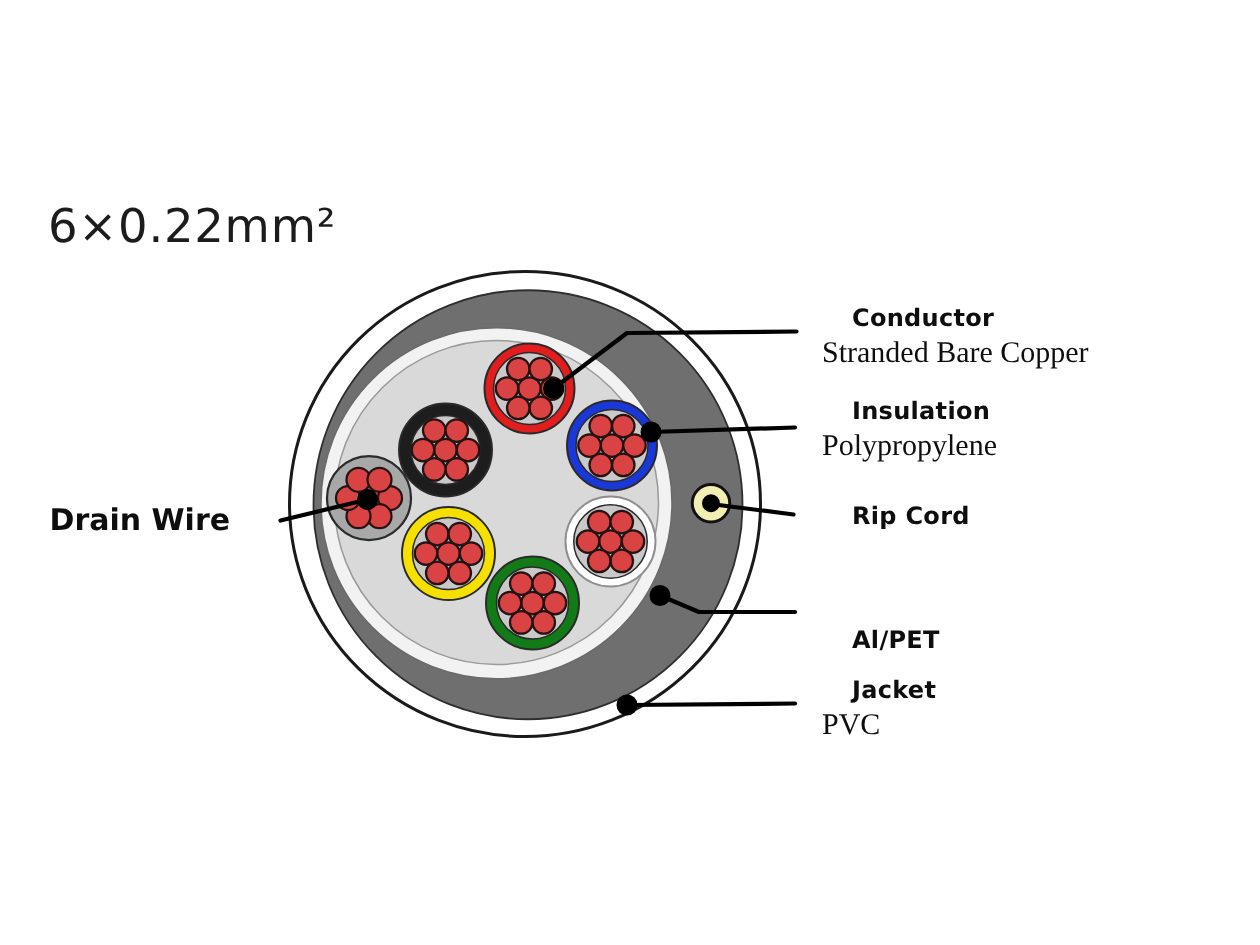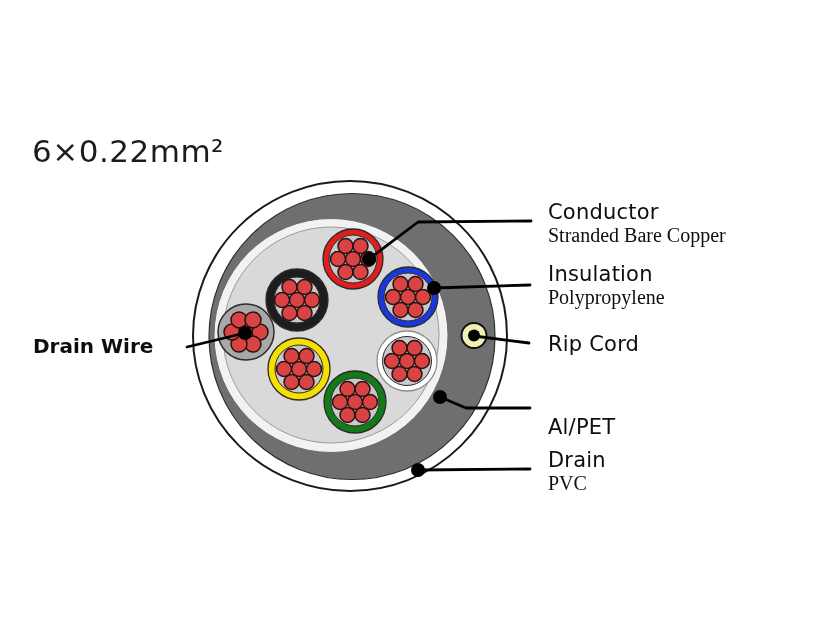--- a/index.html
+++ b/index.html
@@ -6,21 +6,21 @@
   .stage{
     position:relative;width:840px;height:630px;background:#ffffff;
     font-family:"DejaVu Sans","Liberation Sans",sans-serif;overflow:hidden;
   }
   .diagram-svg{position:absolute;left:0;top:0;width:840px;height:630px;}
   .spec-title{
     position:absolute;left:32px;top:134px;font-size:31px;line-height:34px;
     color:#1c1c1c;letter-spacing:.5px;white-space:nowrap;
   }
   .lbl{position:absolute;color:#0e0e0e;white-space:nowrap;}
-  .lbl .lt{font-size:21px;font-weight:normal;line-height:24px;letter-spacing:.2px;}
+  .lbl .lt{font-size:16px;font-weight:bold;line-height:24px;letter-spacing:.2px;margin-left:20px;}
   .lbl .ls{font-size:20px;font-weight:normal;line-height:23px;font-family:Liberation Serif, serif;}
   .lbl-conductor{left:548px;top:200px;}
   .lbl-insulation{left:548px;top:262px;}
   .lbl-ripcord{left:548px;top:332px;}
   .lbl-alpet{left:548px;top:415px;}
   .lbl-jacket{left:548px;top:448px;}
   .lbl-drainwire{left:33px;top:333px;font-size:20px;font-weight:bold;line-height:26px;}
 </style>
 </head>
 <body>
@@ -137,19 +137,19 @@
 
   <div class="lbl lbl-ripcord">
     <div class="lt">Rip Cord</div>
   </div>
 
   <div class="lbl lbl-alpet">
     <div class="lt">Al/PET</div>
   </div>
 
   <div class="lbl lbl-jacket">
-    <div class="lt">Drain</div>
+    <div class="lt">Jacket</div>
     <div class="ls">PVC</div>
   </div>
 
   <div class="lbl lbl-drainwire">Drain Wire</div>
 
 </div>
 
 </body></html>

